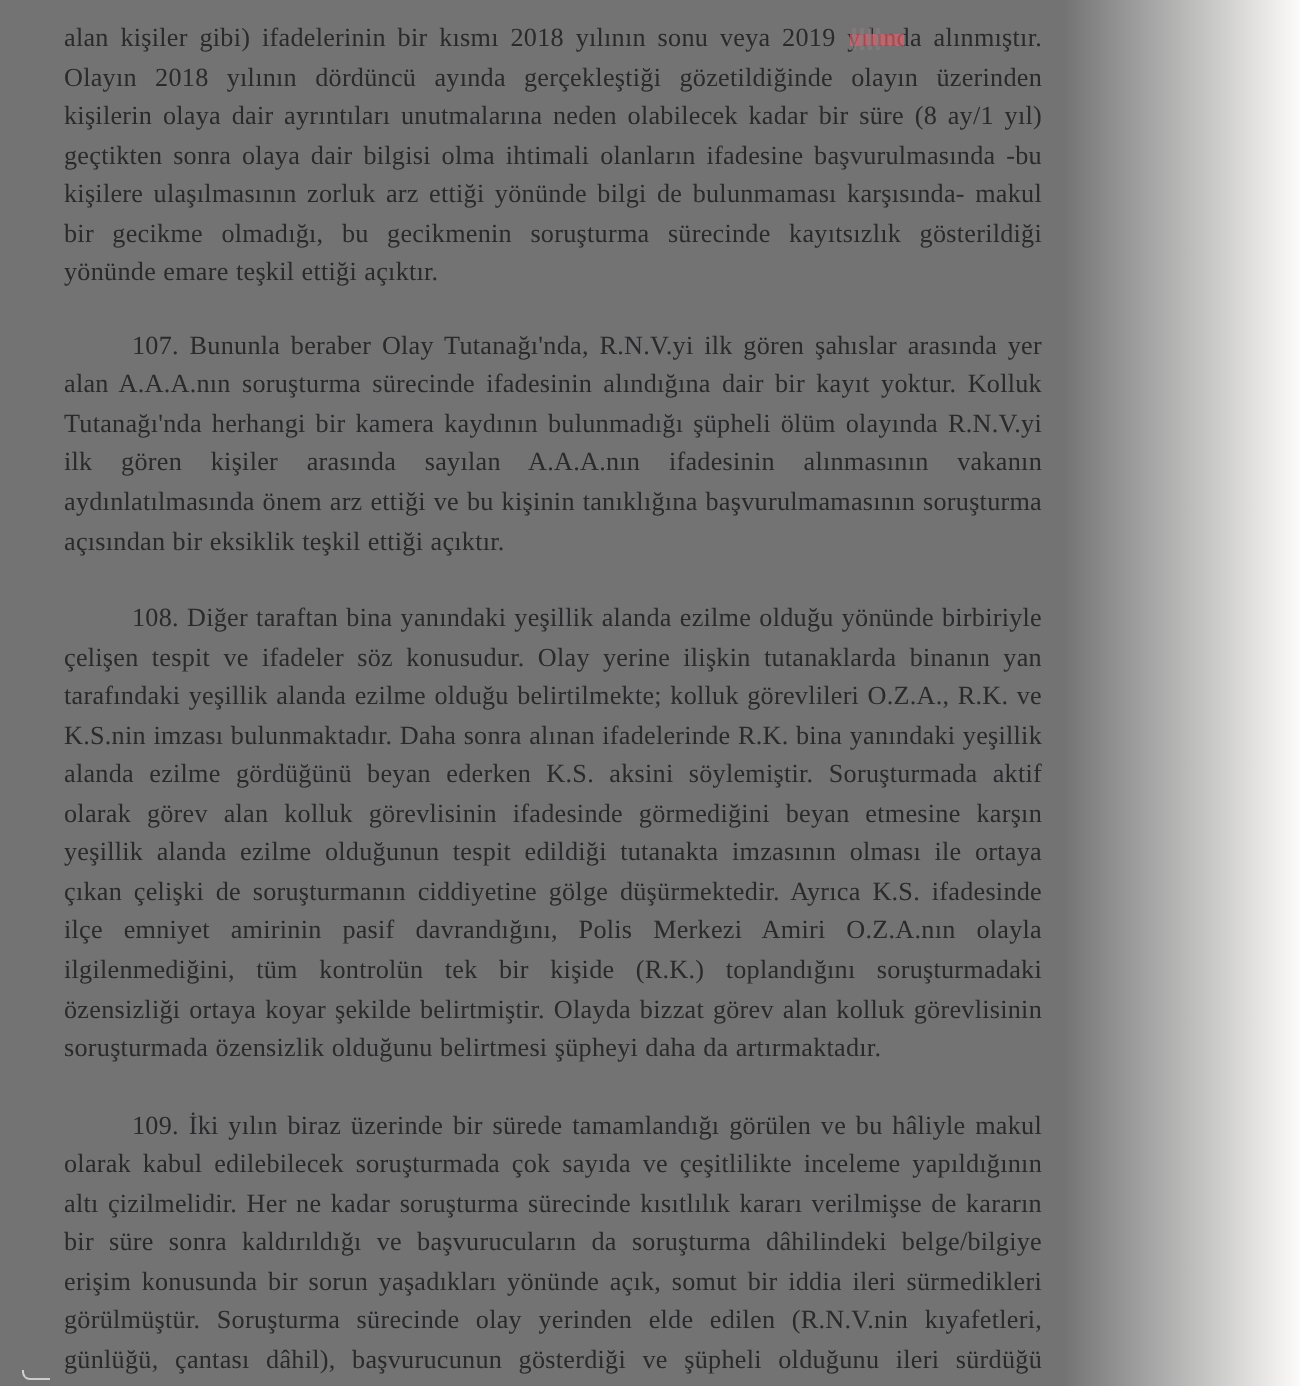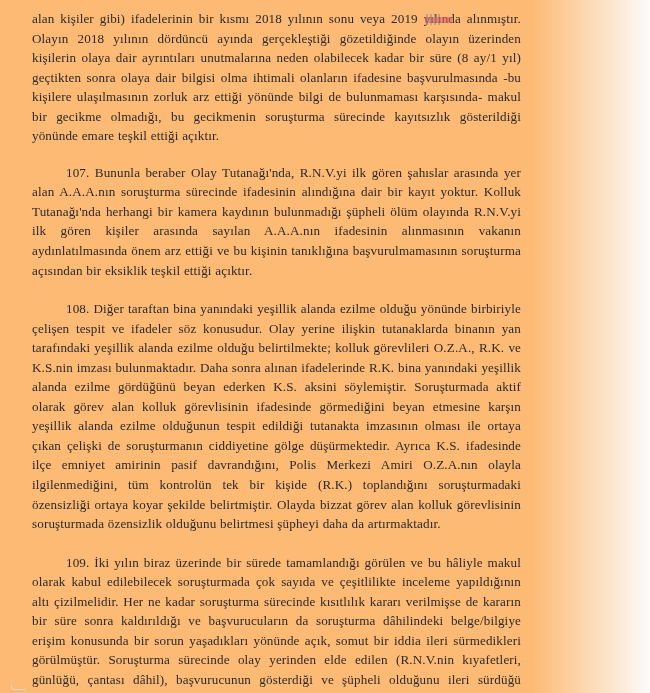--- a/index.html
+++ b/index.html
@@ -6,21 +6,21 @@
   html, body {
     margin: 0;
     padding: 0;
     background: #ffffff;
   }
 
   .page {
     position: relative;
     width: 650px;
     height: 693px;
-    background: #fdba74;
+    background: #737373;
     overflow: hidden;
     box-sizing: border-box;
     font-family: "Liberation Serif", "DejaVu Serif", serif;
   }
 
   .text-column {
     position: absolute;
     left: 32px;
     top: 0px;
     width: 489px;

